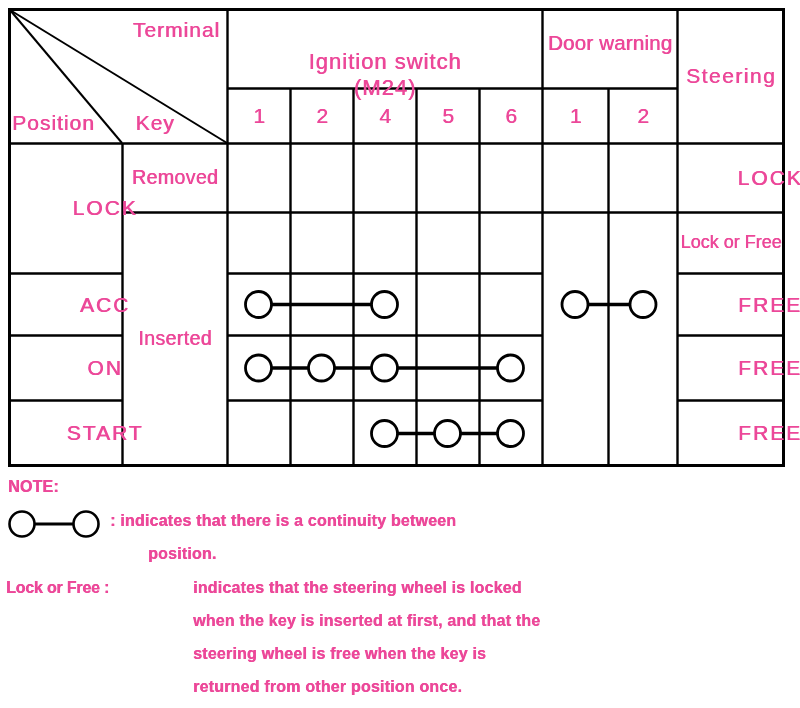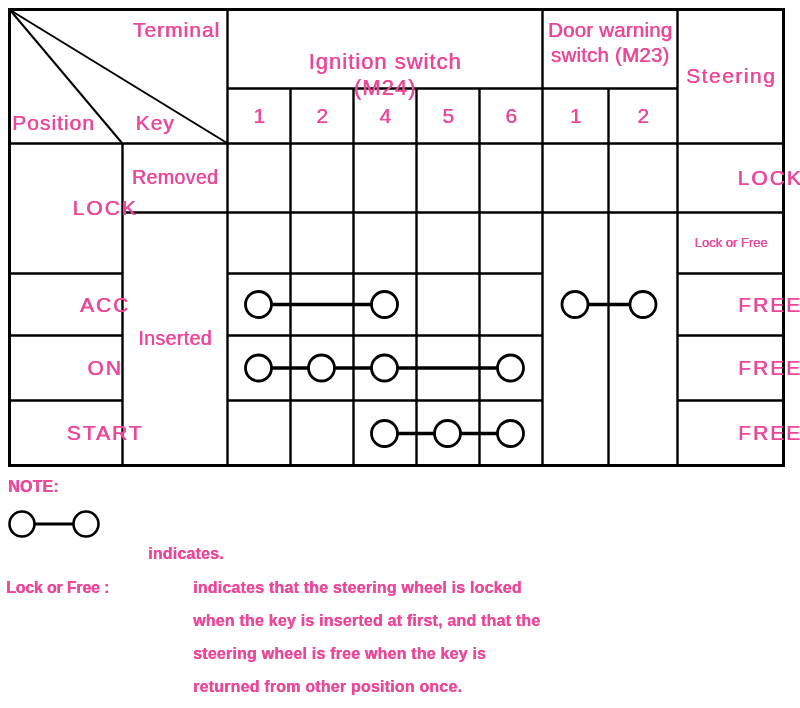--- a/index.html
+++ b/index.html
@@ -29,21 +29,21 @@
     align-items: center;
     justify-content: center;
     font-size: 21px;
     letter-spacing: 1px;
     text-shadow: 0.6px 0 0 currentColor; 
     white-space: nowrap;
     line-height: 1.2;
   }
   .cell.col { flex-direction: column; }
   .cell.small { font-size: 19.5px; letter-spacing: 0.4px; }
-  .cell.tight { font-size: 13px; letter-spacing: 0px; }
+  .cell.tight { font-size: 18px; letter-spacing: 0px; }
   .cell.wide  { letter-spacing: 2px; padding-left: 39px; }
   .note-txt {
     position: absolute;
     font-size: 16px;
     font-weight: 700;
     letter-spacing: 0.2px;
     white-space: nowrap;
     line-height: 1.2;
     text-shadow: 0.4px 0 0 currentColor;
   }
@@ -113,21 +113,20 @@
   <div class="cell" style="left:96px; top:14px; width:124px; height:32px; justify-content:flex-end;">Terminal</div>
   <div class="cell" style="left:12px; top:106px; width:104px; height:34px; justify-content:flex-start;">Position</div>
   <div class="cell" style="left:120px; top:106px; width:70px; height:34px;">Key</div>
 
   <div class="cell col" style="left:229px; top:12px; width:312px; height:64px; font-size:22px;margin-top:31px;">
     <span>Ignition switch</span>
     <span>(M24)</span>
   </div>
   <div class="cell col" style="left:544px; top:12px; width:132px; height:62px; font-size:20.5px; letter-spacing:0.2px;">
     <span>Door warning</span>
-    <span>switch (M23)</span>
   </div>
   <div class="cell" style="left:679px; top:12px; width:104px; height:128px; letter-spacing:1.5px;">Steering</div>
 
   <div class="cell" style="left:229px; top:90px; width:61px; height:52px;">1</div>
   <div class="cell" style="left:292px; top:90px; width:61px; height:52px;">2</div>
   <div class="cell" style="left:355px; top:90px; width:61px; height:52px;">4</div>
   <div class="cell" style="left:418px; top:90px; width:61px; height:52px;">5</div>
   <div class="cell" style="left:481px; top:90px; width:61px; height:52px;">6</div>
   <div class="cell" style="left:544px; top:90px; width:64px; height:52px;">1</div>
   <div class="cell" style="left:611px; top:90px; width:65px; height:52px;">2</div>
@@ -147,21 +146,22 @@
   <div class="cell wide" style="left:679px; top:402px; width:104px; height:62px;">FREE</div>
 
   <div class="note-txt" style="left:8px; top:477px;">NOTE:</div>
 
   <svg class="sym-svg" style="left:6px; top:507px;" width="102" height="34" viewBox="0 0 102 34">
     <line x1="28" y1="17" x2="68" y2="17" stroke="#000" stroke-width="3"></line>
     <circle cx="16" cy="17" r="12.5" fill="#fff" stroke="#000" stroke-width="2.6"></circle>
     <circle cx="80" cy="17" r="12.5" fill="#fff" stroke="#000" stroke-width="2.6"></circle>
   </svg>
 
-  <div class="note-txt" style="left:148px; top:544px;">indicates.</div>
+  <div class="note-txt" style="left:110px; top:511px;">: indicates that there is a continuity between</div>
+  <div class="note-txt" style="left:148px; top:544px;">position.</div>
 
   <div class="note-txt" style="left:6px; top:578px; letter-spacing:-0.2px;">Lock or Free :</div>
   <div class="note-txt" style="left:193px; top:578px;">indicates that the steering wheel is locked</div>
   <div class="note-txt" style="left:193px; top:644px;">steering wheel is free when the key is</div>
   <div class="note-txt" style="left:193px; top:611px;">when the key is inserted at first, and that the</div>
   <div class="note-txt" style="left:193px; top:677px;">returned from other position once.</div>
 
 </div>
 
 </body></html>

